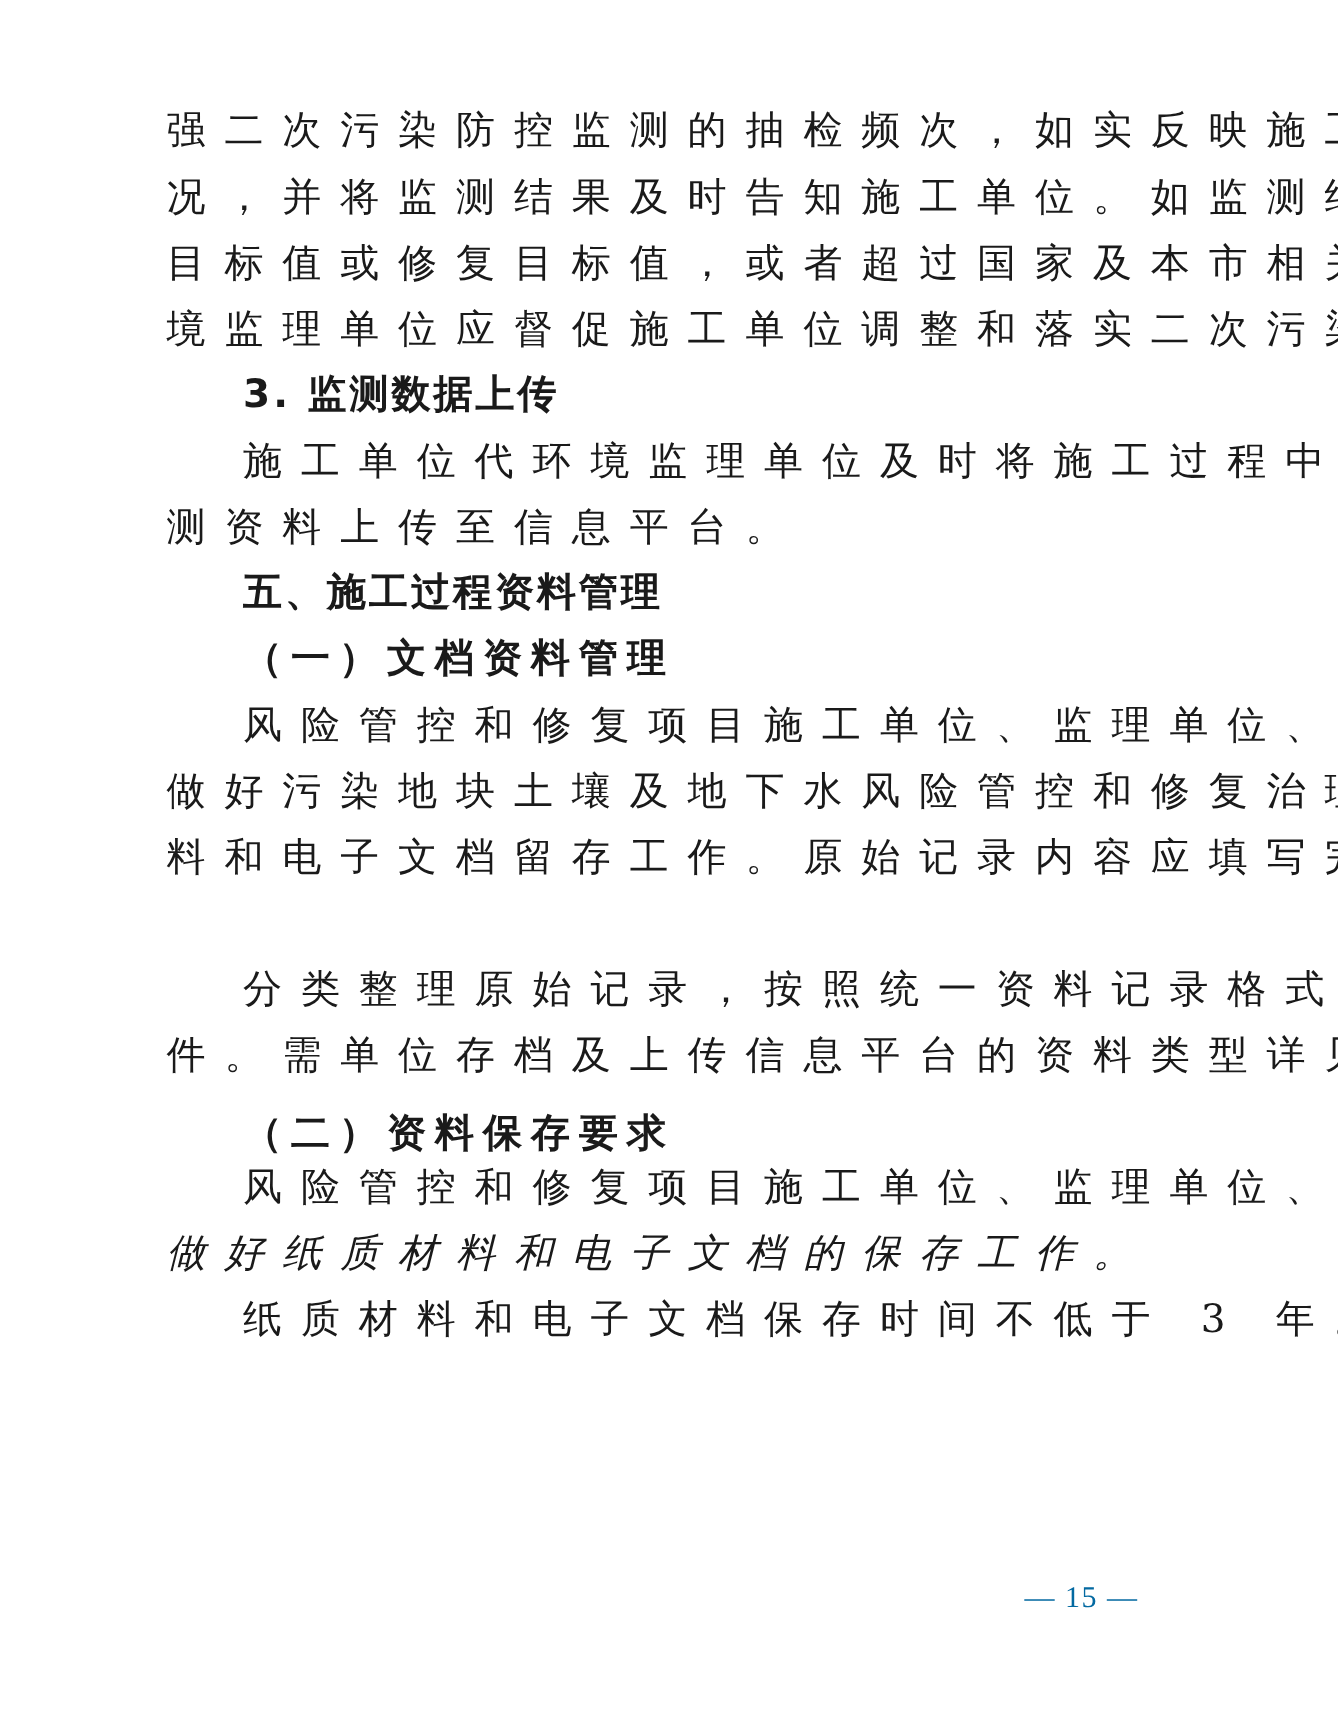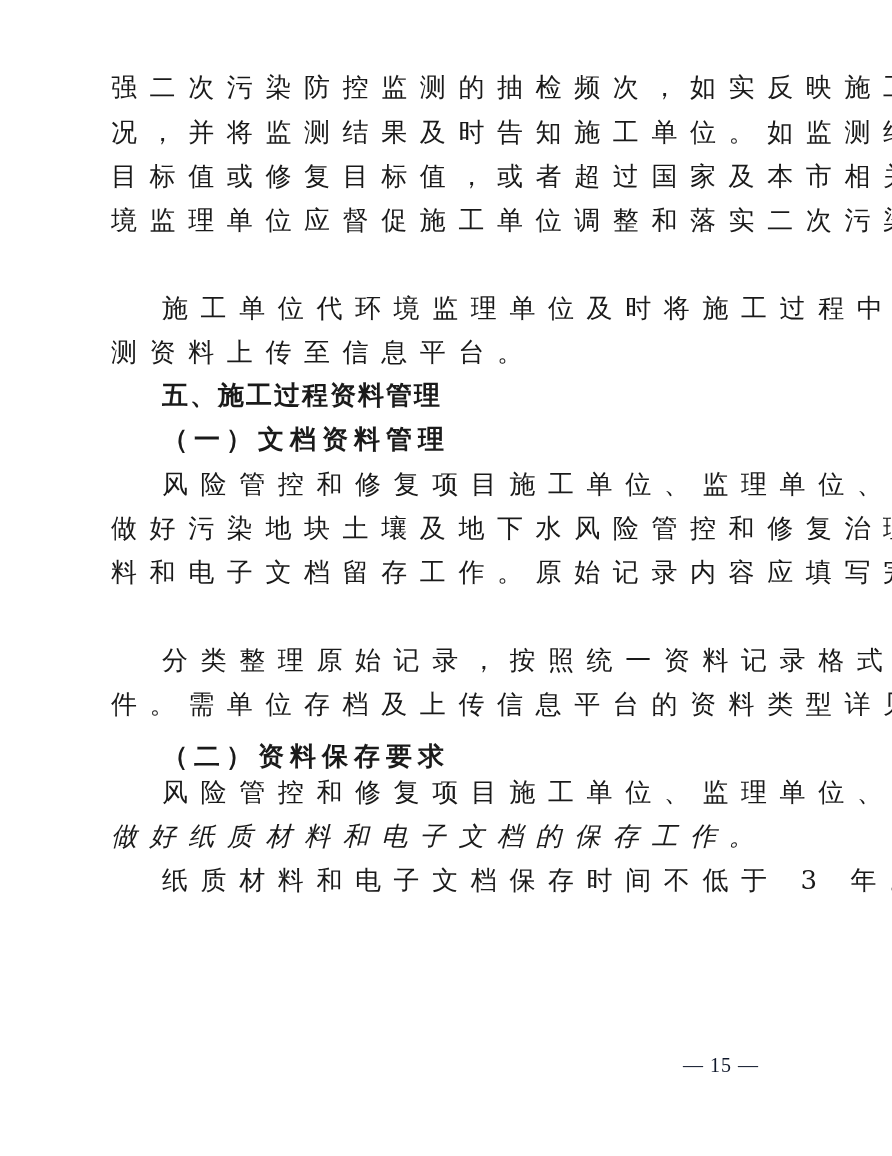--- a/index.html
+++ b/index.html
@@ -48,35 +48,36 @@
       letter-spacing: 6px;
       text-align-last: left;
     }
     .page-number {
       position: absolute;
       left: 683px;
       top: 1050px;
       font-size: 20px;
       line-height: 30px;
       font-family: "Liberation Serif", "DejaVu Serif", serif;
-      color: #0f172a;
+      color: #0369a1;
       white-space: nowrap;
       letter-spacing: 1px;
     }
   </style>
 </head>
 <body>
 
 <div class="page">
 
   <div class="line" style="top:67px;">强二次污染防控监测的抽检频次，如实反映施工现场的环境状</div>
   <div class="line" style="top:112px;">况，并将监测结果及时告知施工单位。如监测结果超过风险管控</div>
   <div class="line" style="top:156px;">目标值或修复目标值，或者超过国家及本市相关环境标准值，环</div>
   <div class="line last" style="top:200px;">境监理单位应督促施工单位调整和落实二次污染措施。</div>
 
+  <div class="line indent heading" style="top:243px;">3. 监测数据上传</div>
   <div class="line indent" style="top:288px;">施工单位代环境监理单位及时将施工过程中的各项环境监</div>
   <div class="line indent heading" style="top:375px;">五、施工过程资料管理</div>
 
   <div class="line last" style="top:332px;">测资料上传至信息平台。</div>
   <div class="line indent subheading" style="top:419px;">（一）文档资料管理</div>
 
   <div class="line indent" style="top:464px;">风险管控和修复项目施工单位、监理单位、效果评估单位应</div>
   <div class="line" style="top:508px;">做好污染地块土壤及地下水风险管控和修复治理工程的纸质材</div>
   <div class="line" style="top:552px;">料和电子文档留存工作。原始记录内容应填写完整，应有记录人</div>
 

